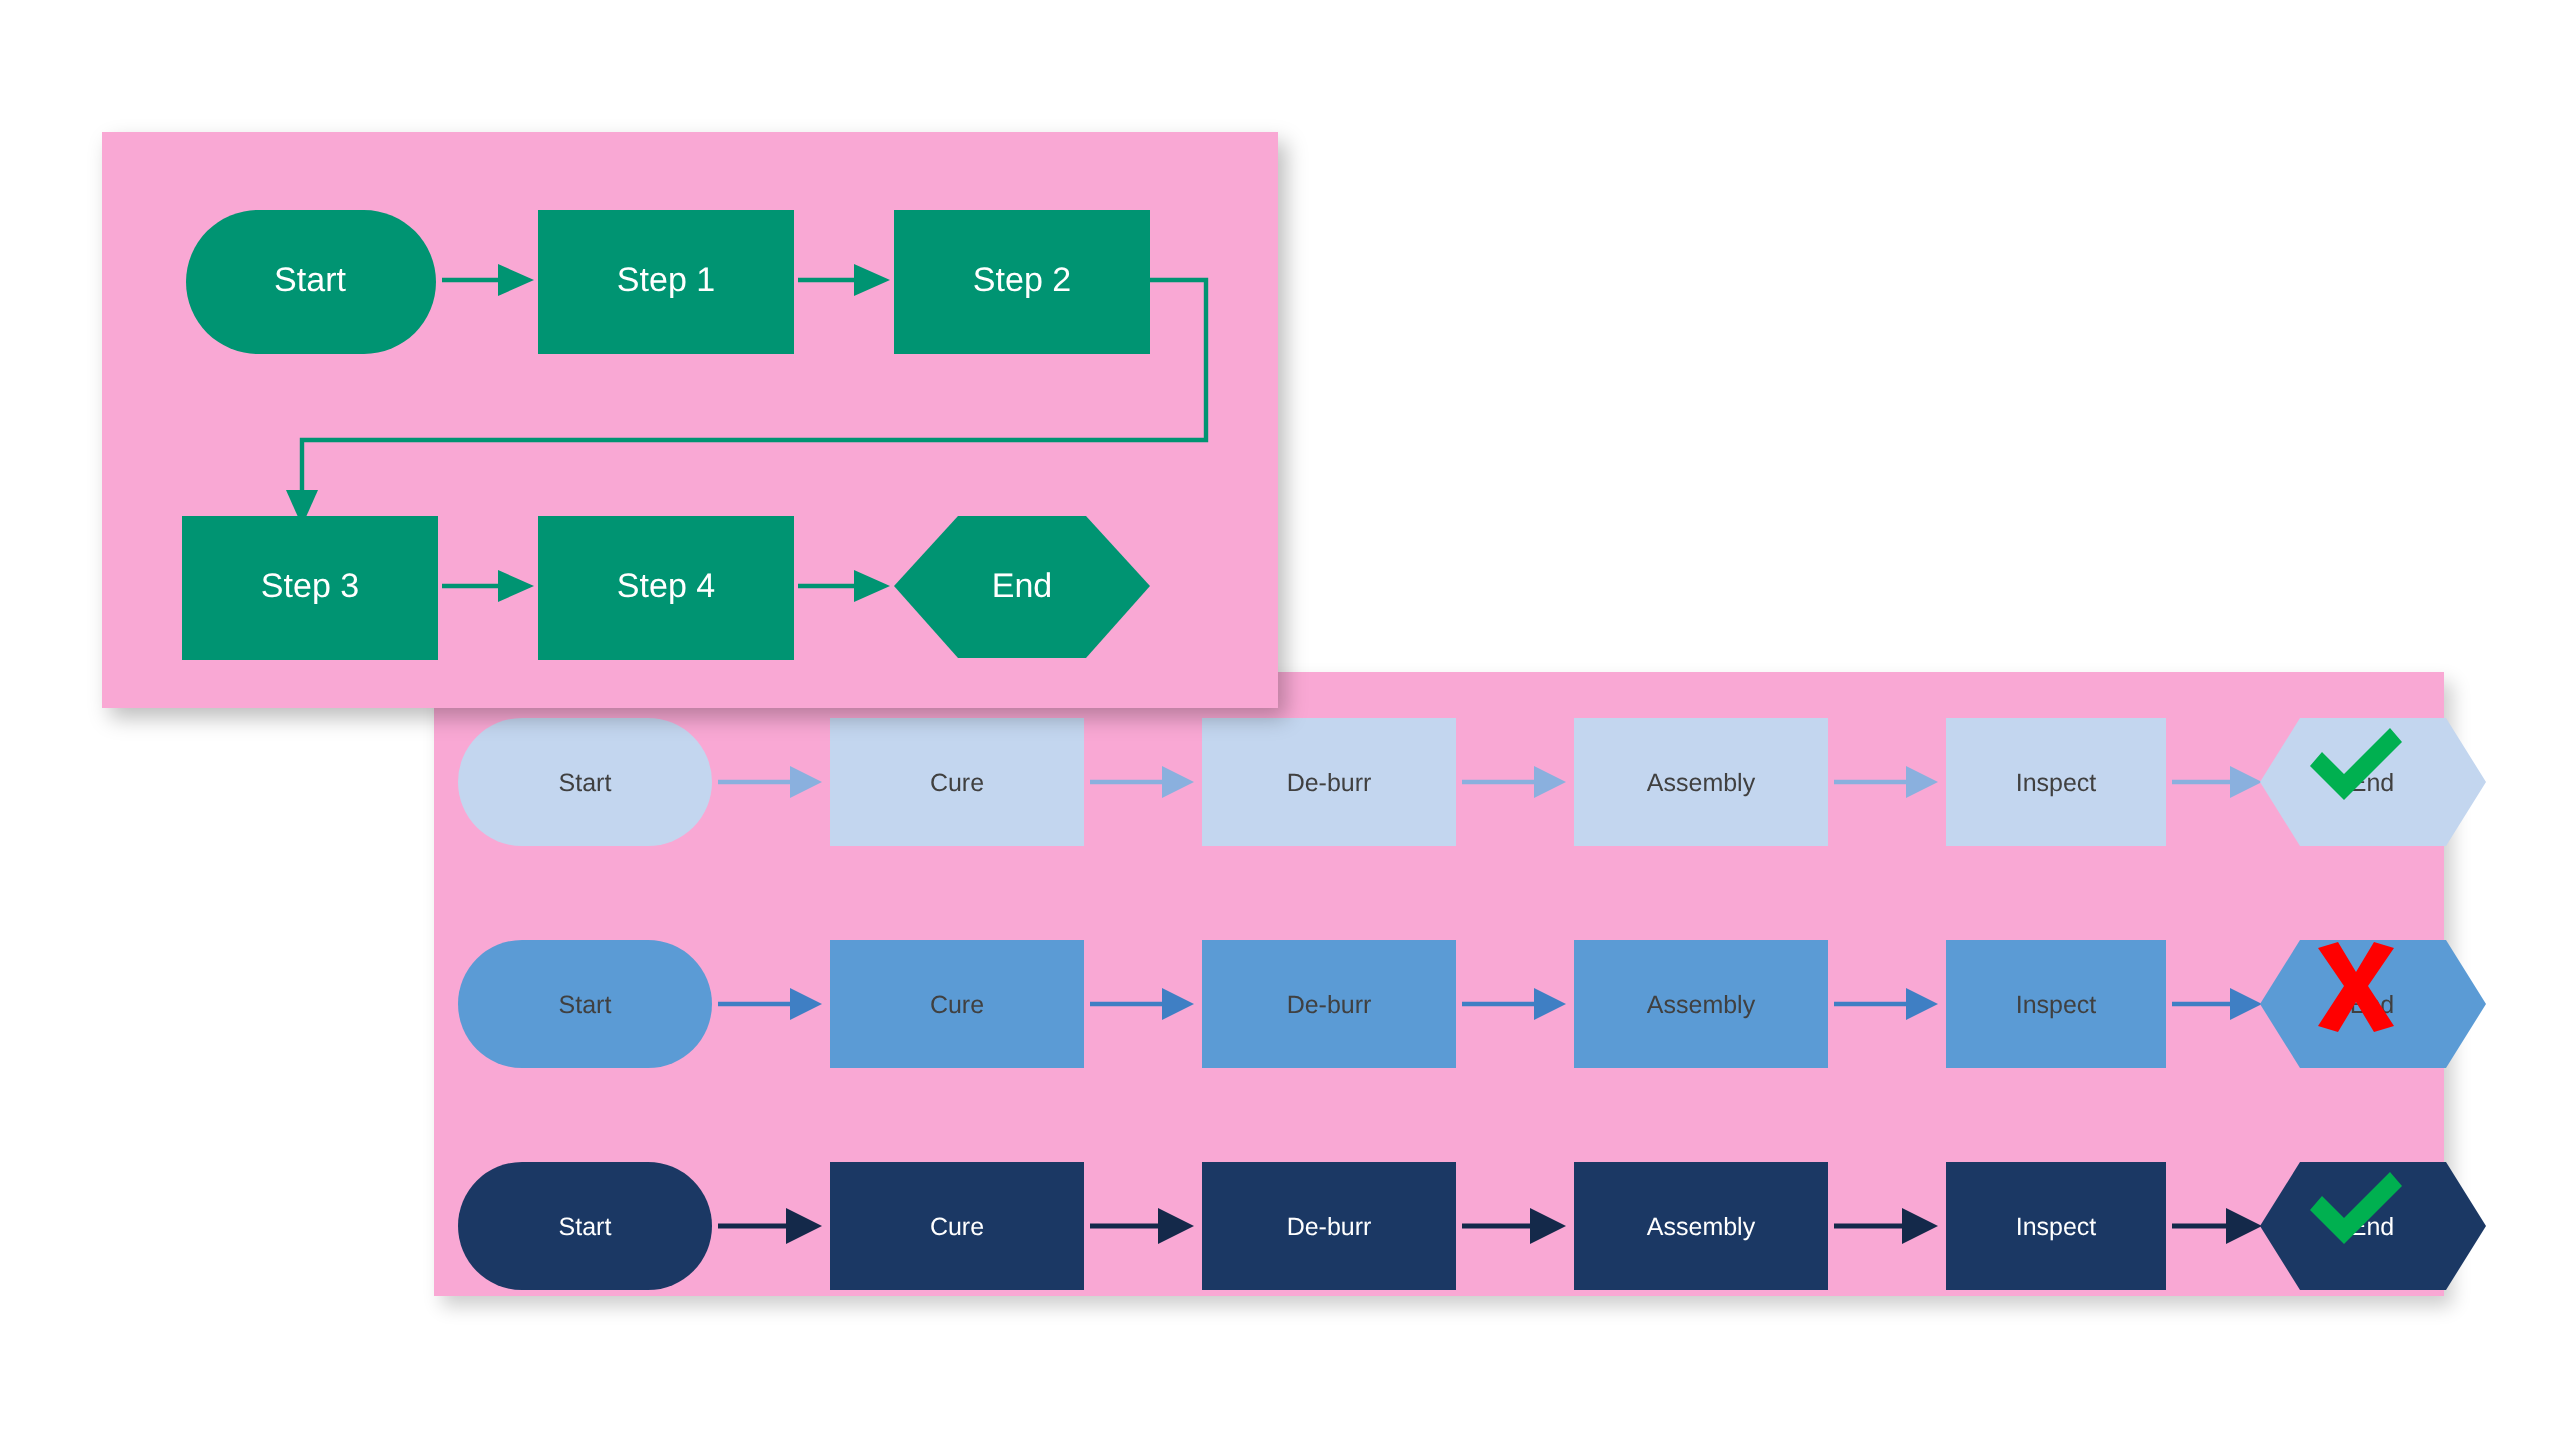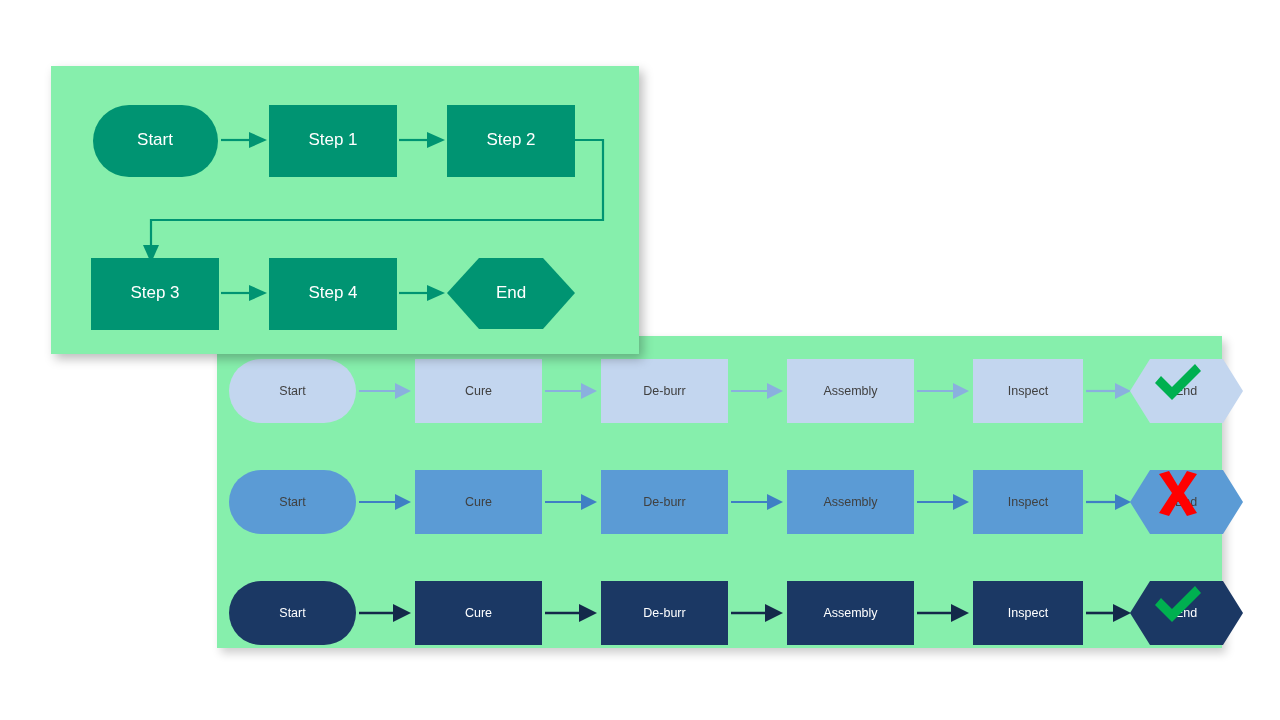--- a/index.html
+++ b/index.html
@@ -13,21 +13,21 @@
     height: 720px;
     position: relative;
     overflow: hidden;
     font-family: "Liberation Sans", sans-serif;
     background: #ffffff;
   }
 
   
   .card {
     position: absolute;
-    background: #86efac;
+    background: #f9a8d4;
     text-align: right;
   }
   #bottom-card {
     left: 217px;
     top: 336px;
     width: 1005px;
     height: 312px;
     box-shadow: 4px 5px 9px rgba(0,0,0,0.20);
     z-index: 1;
   }

